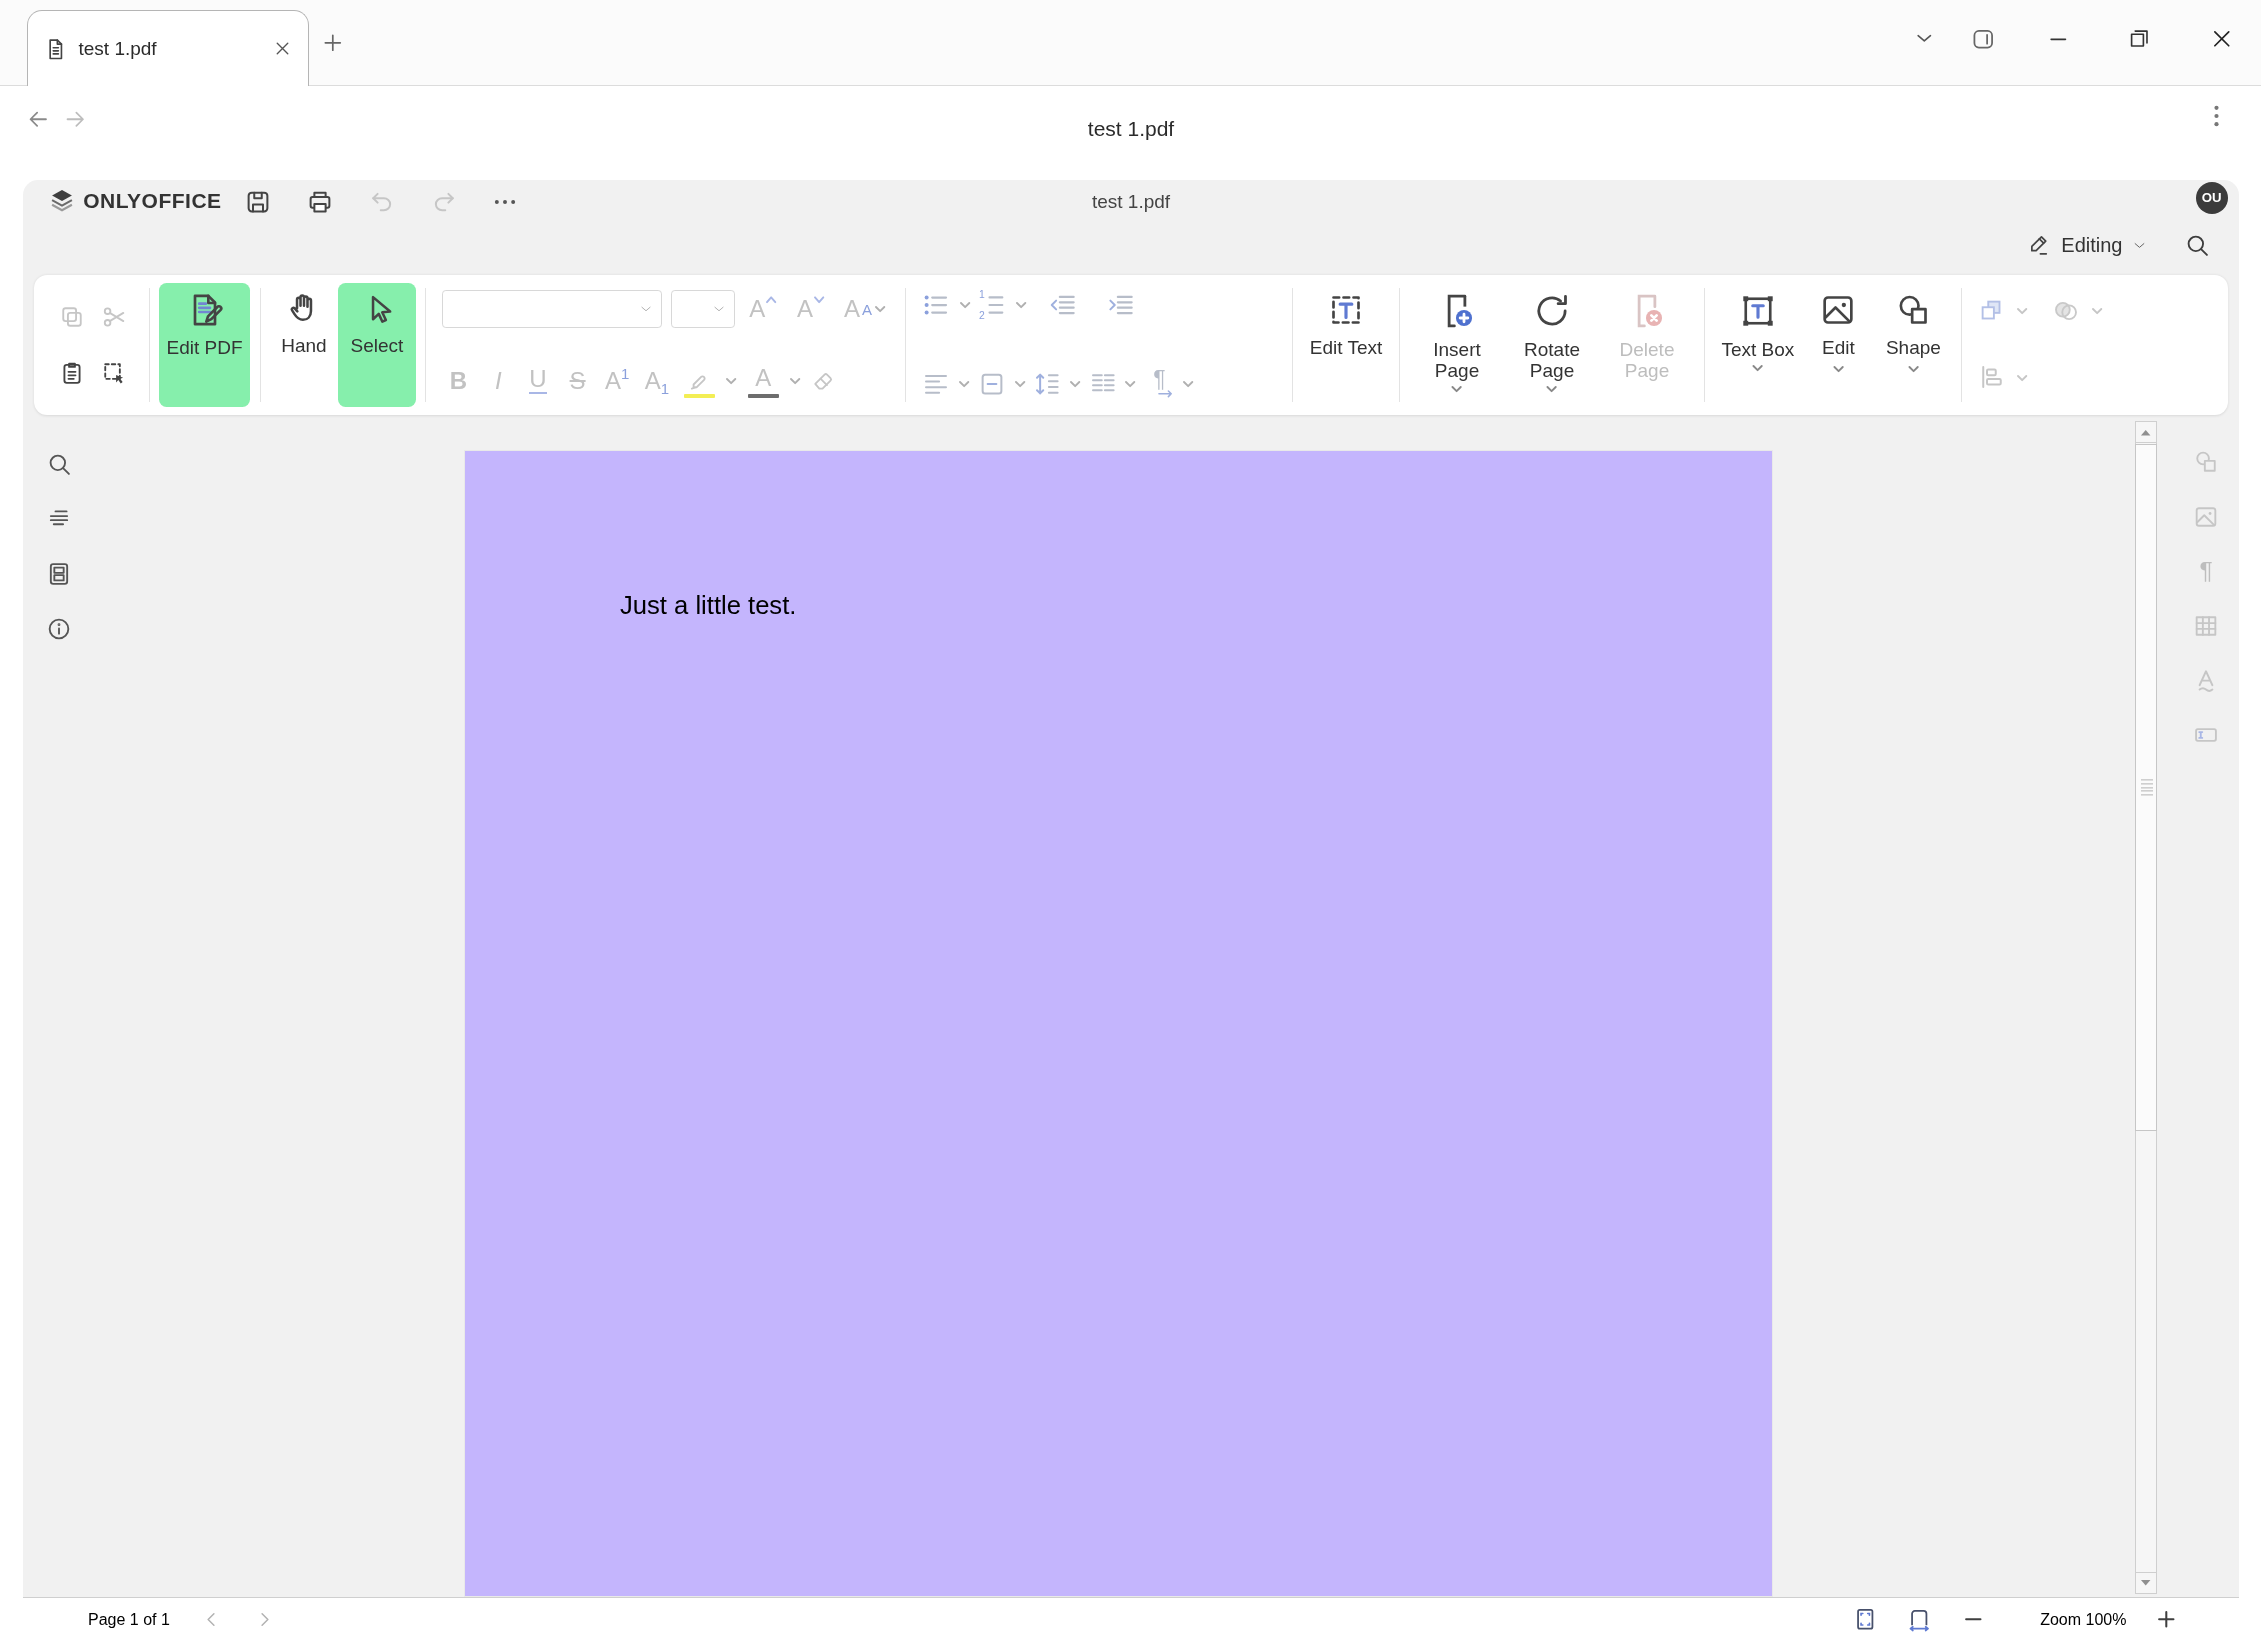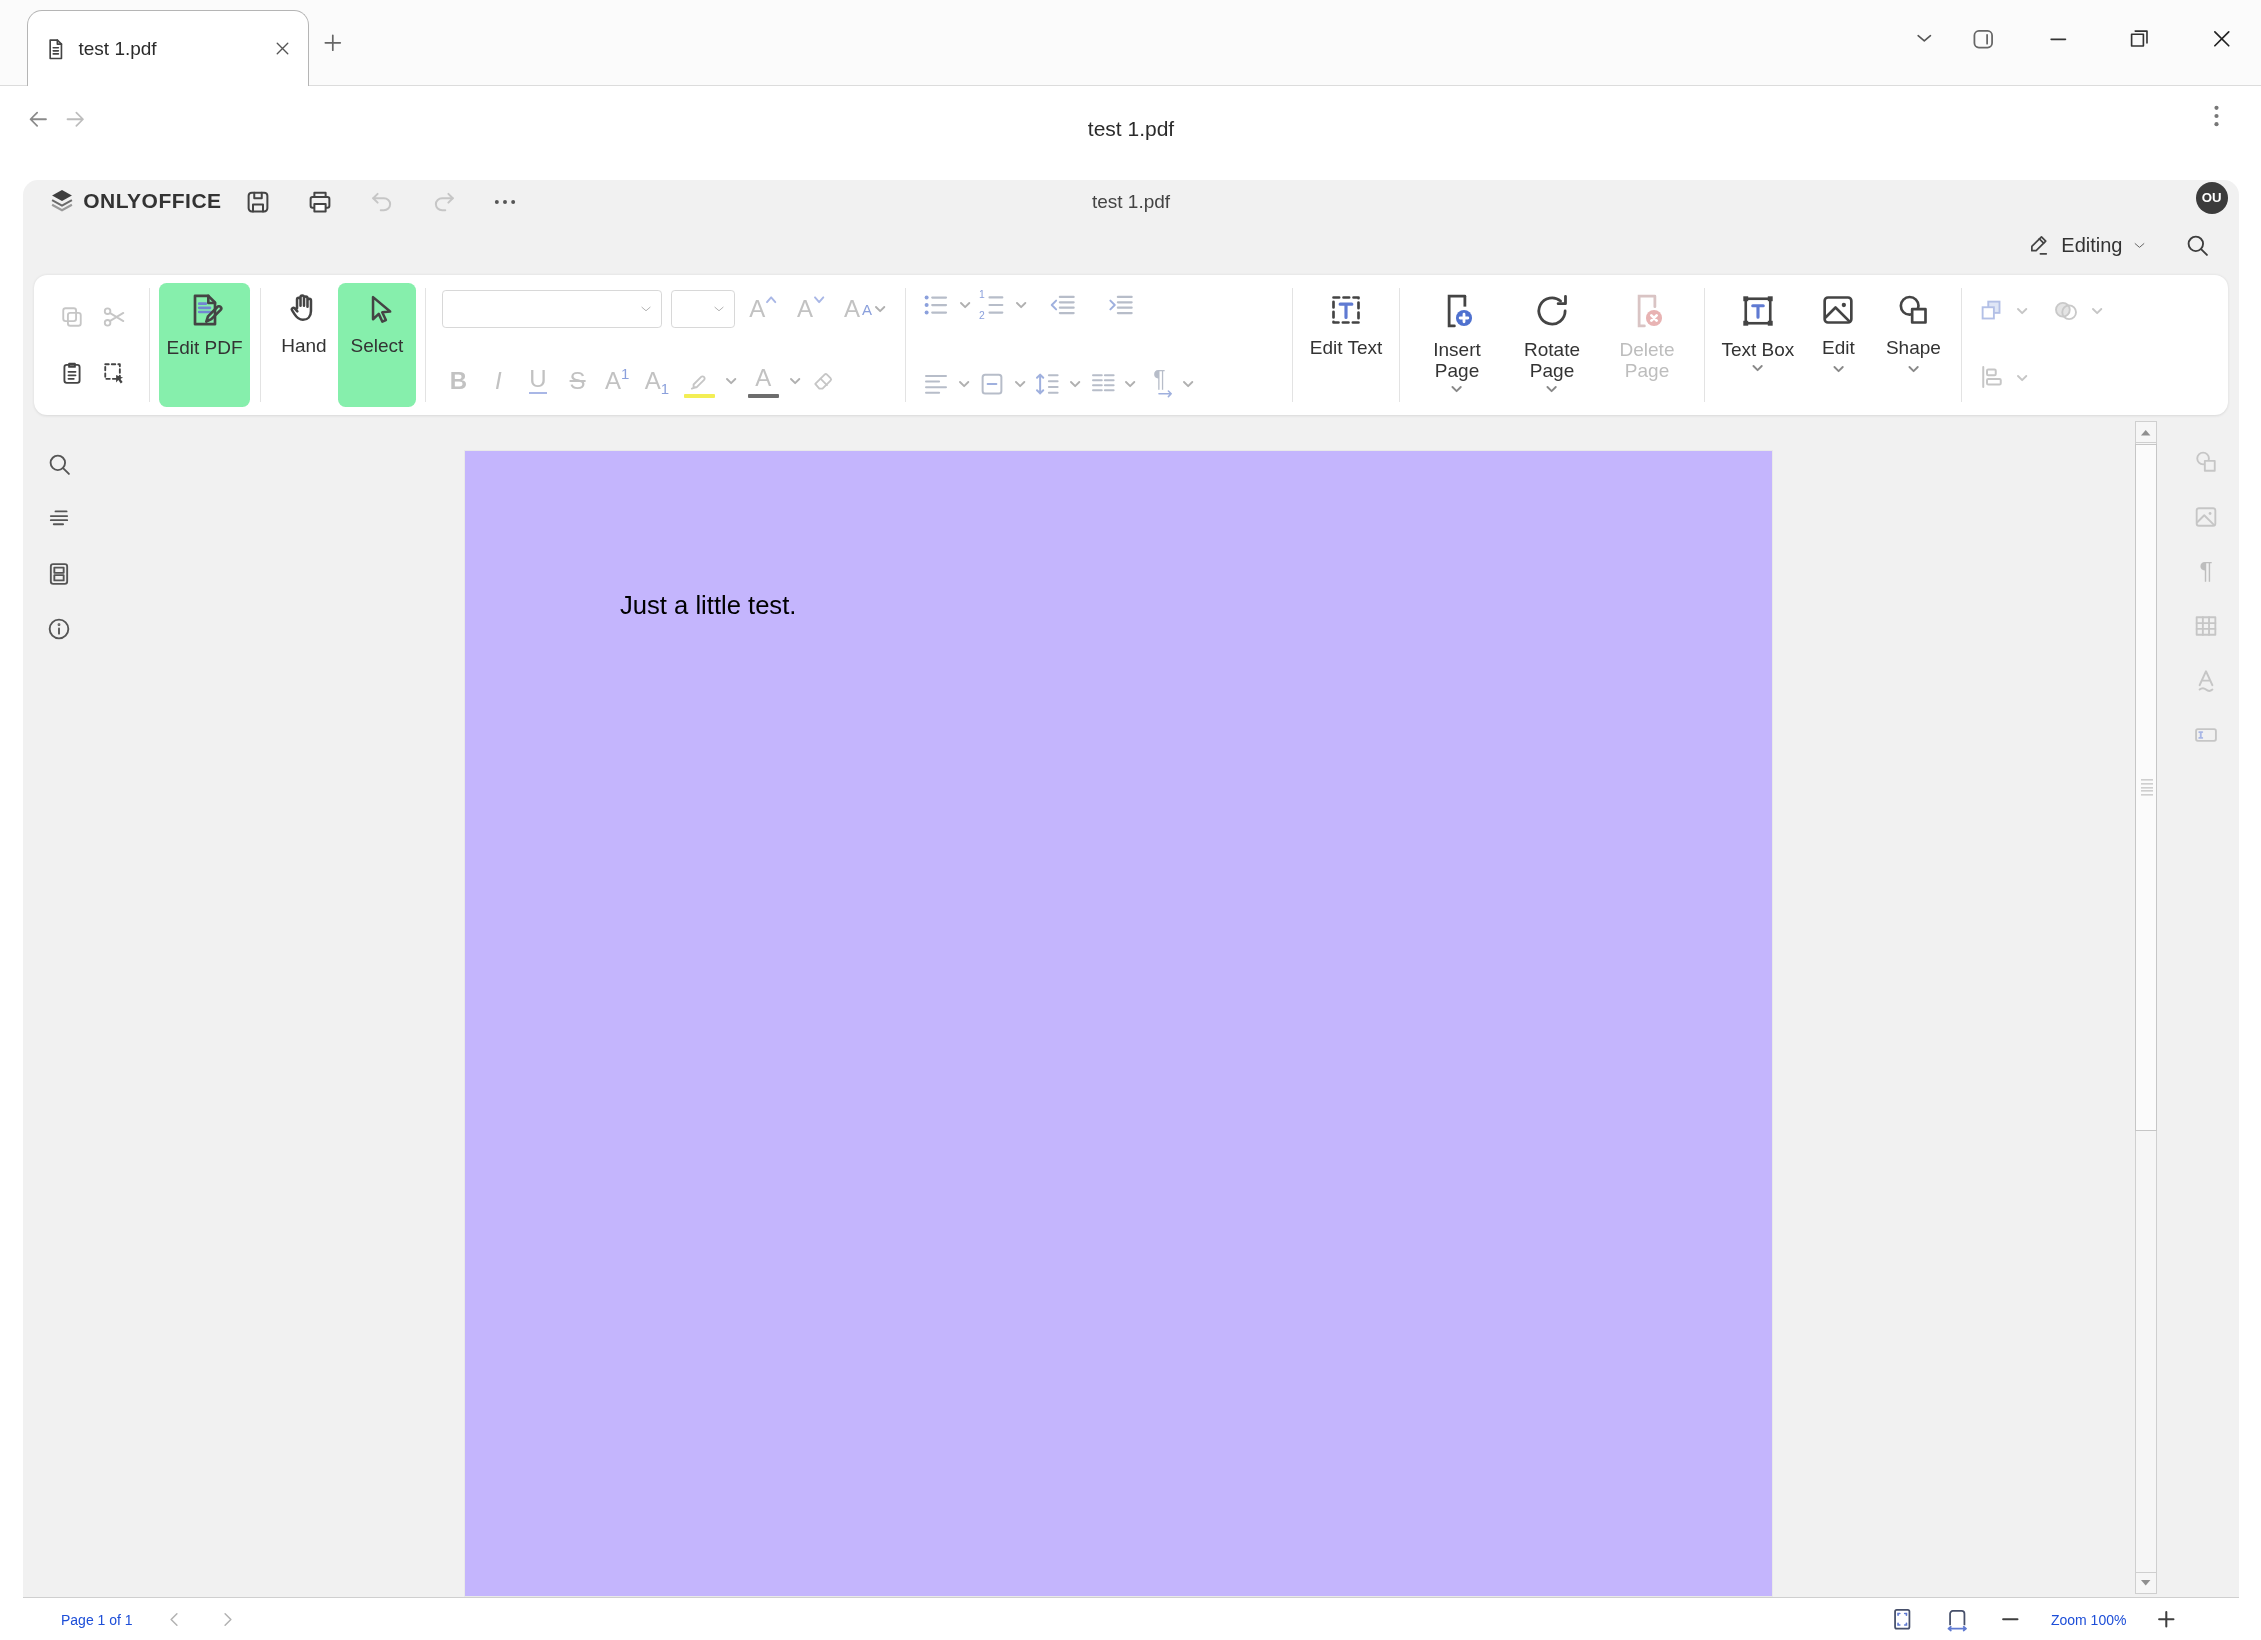--- a/index.html
+++ b/index.html
@@ -83,21 +83,21 @@
   .sarr { position:absolute; left:0; width:22px; height:22px; background:#f6f6f6; border:0.9px solid #cfcfcf;
     display:flex; align-items:center; justify-content:center; cursor:pointer; }
   .sthumb { position:absolute; left:0px; top:23px; width:22px; height:687px; background:#fbfbfb; border:0.9px solid #c6c6c6; cursor:grab; }
   .grip { position:absolute; left:4.7px; top:50%; transform:translateY(-50%); width:12.3px; }
   .grip div { height:0.9px; background:#b3b3b3; margin:2.8px 0; }
 
   
   .statusbar { position:absolute; left:0; right:0; bottom:0; height:44px; background:#fff; border-top:0.9px solid #cfcfcf; }
   .sb-left { position:absolute; left:38px; top:0; height:100%; display:flex; align-items:center; gap:30px; }
   .sb-right { position:absolute; right:60px; top:0; height:100%; display:flex; align-items:center; gap:28px; }
-  .sb-text { font-size:14px; color:#1d4ed8; }
+  .sb-text { font-size:16px; color:#000000;margin-left:27px; }
 </style>
 </head>
 <body>
 
 <div id="root">
 
   <div class="chrome">
     <div class="tab">
       <span>
         <svg class="ic" width="24.6" height="24.6" viewBox="0 0 24 24">

